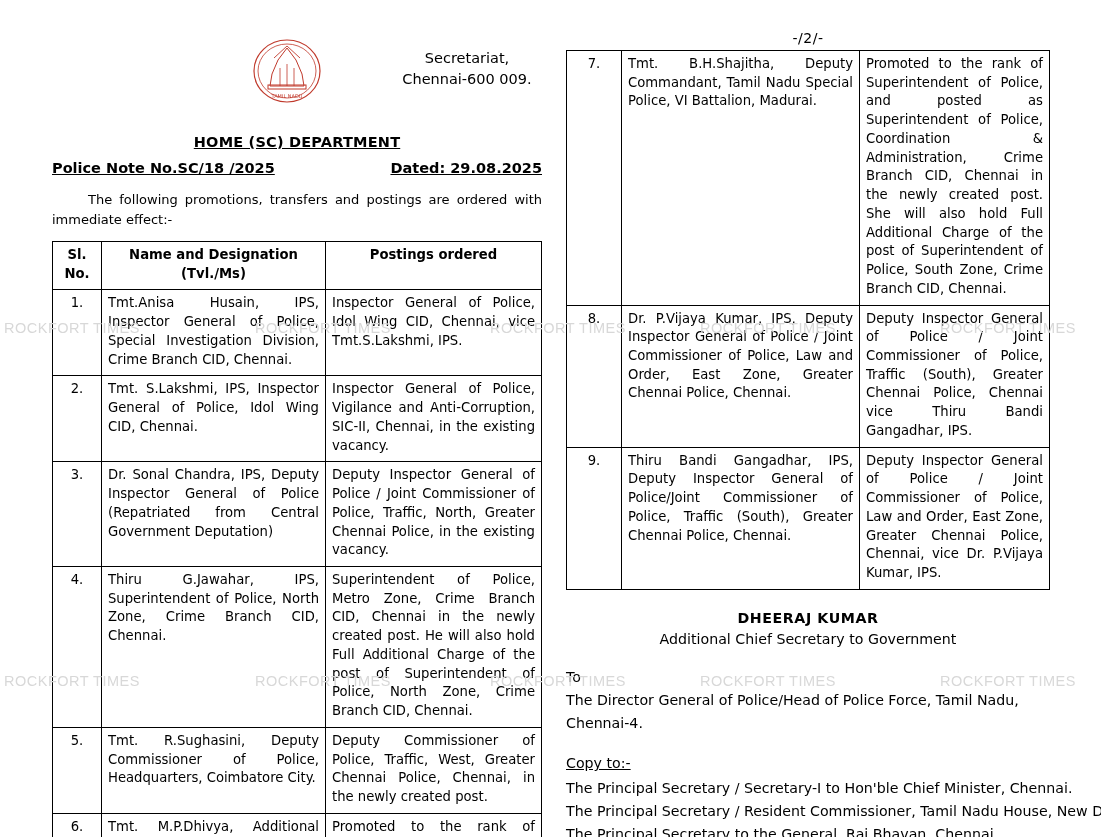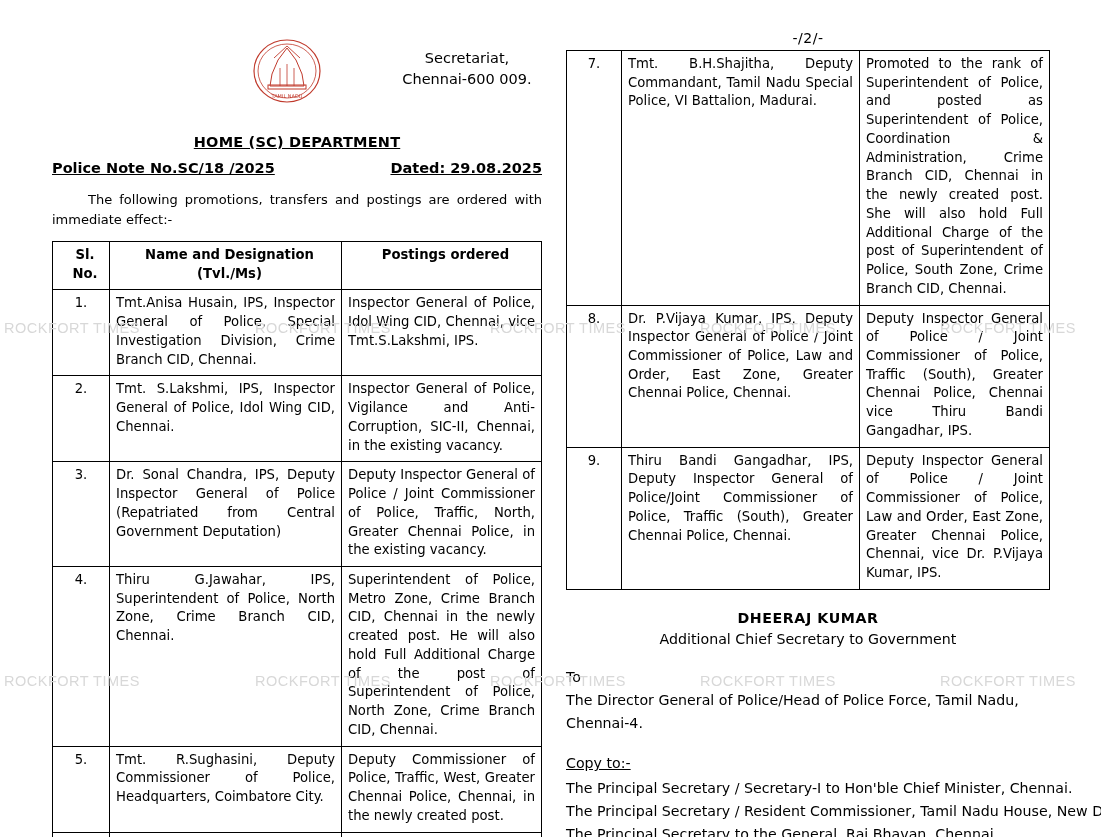--- a/index.html
+++ b/index.html
@@ -110,21 +110,21 @@
     padding: 4px 6px 6px 6px;
     font-size: 13.2px;
     line-height: 1.42;
     font-weight: normal;
     text-align: justify;
     font-family: "DejaVu Sans", sans-serif;
   }
   table.grid th {
     text-align: center;
     font-weight: bold;
-    padding: 4px 4px 6px 12px;
+    padding: 4px 4px 6px 4px;
   }
   .c-sl { width: 40px; text-align: center !important; }
   .c-name { width: 215px; margin-top: 21px; }
   .c-post { width: auto; }
   .c-sl-r { width: 42px; text-align: center !important; }
   .c-name-r { width: 225px; margin-top: 25px; }
   
   .pageno {
     text-align: center;
     font-size: 14px;

